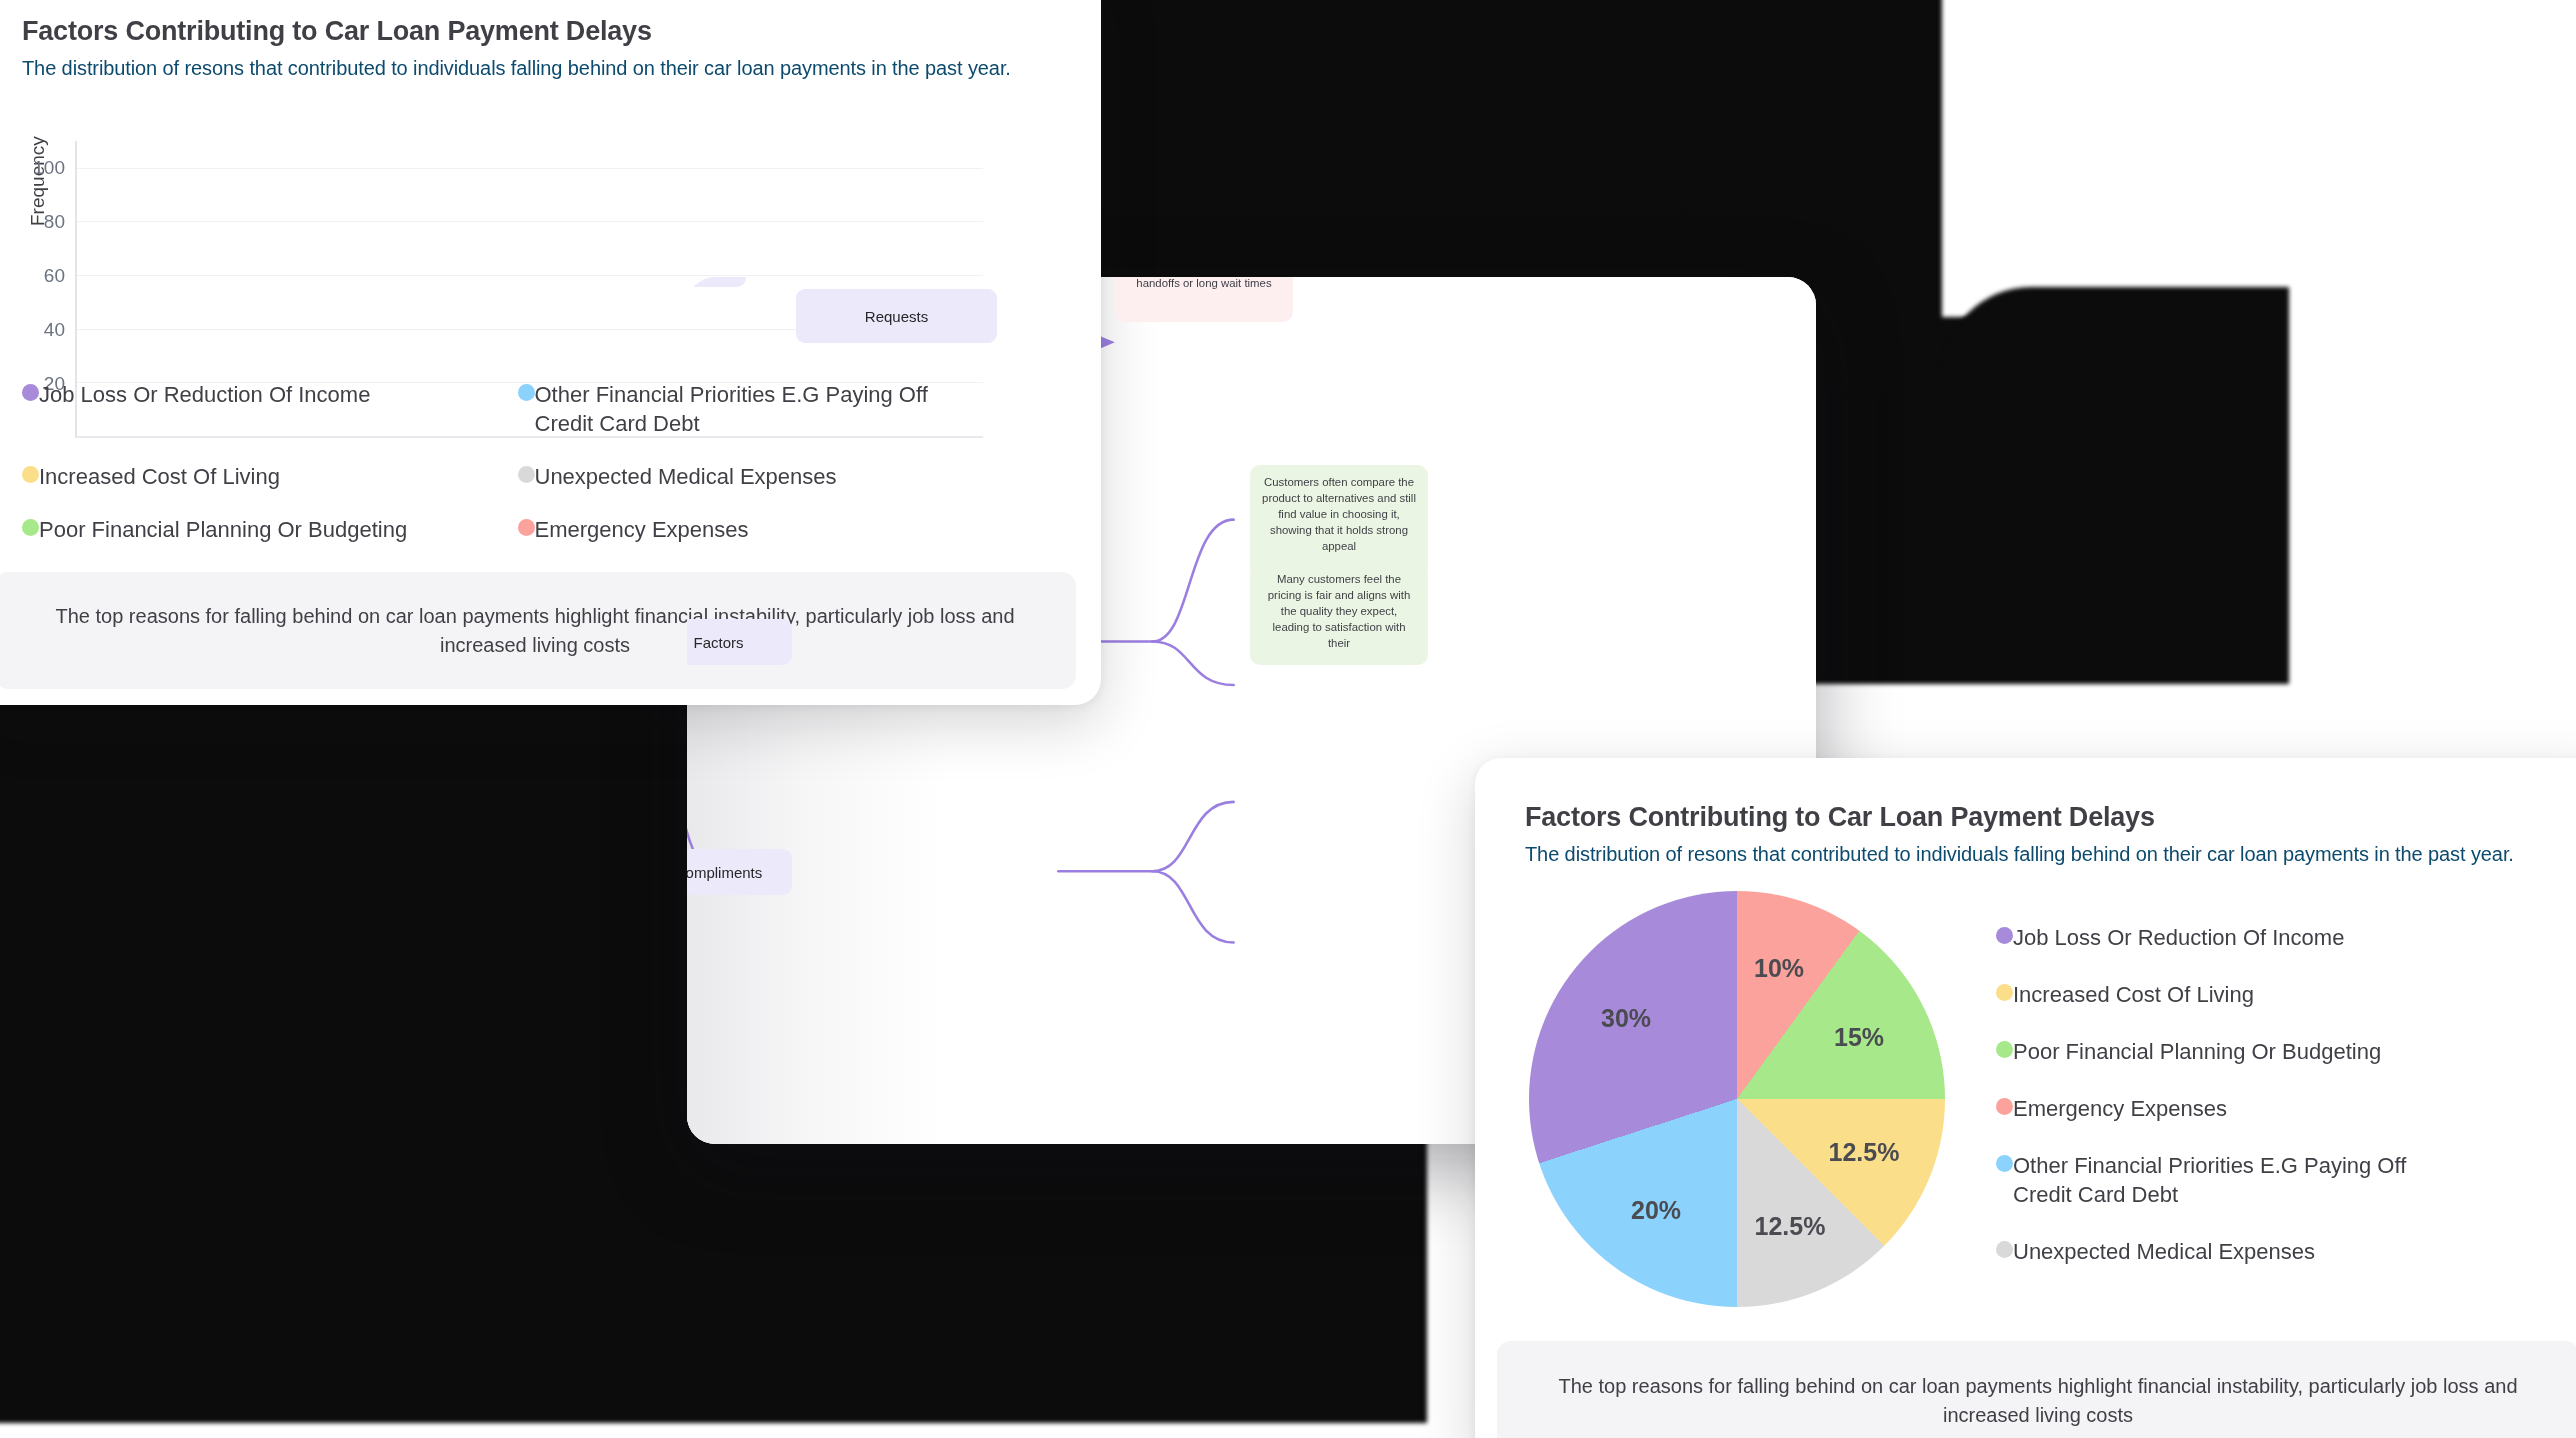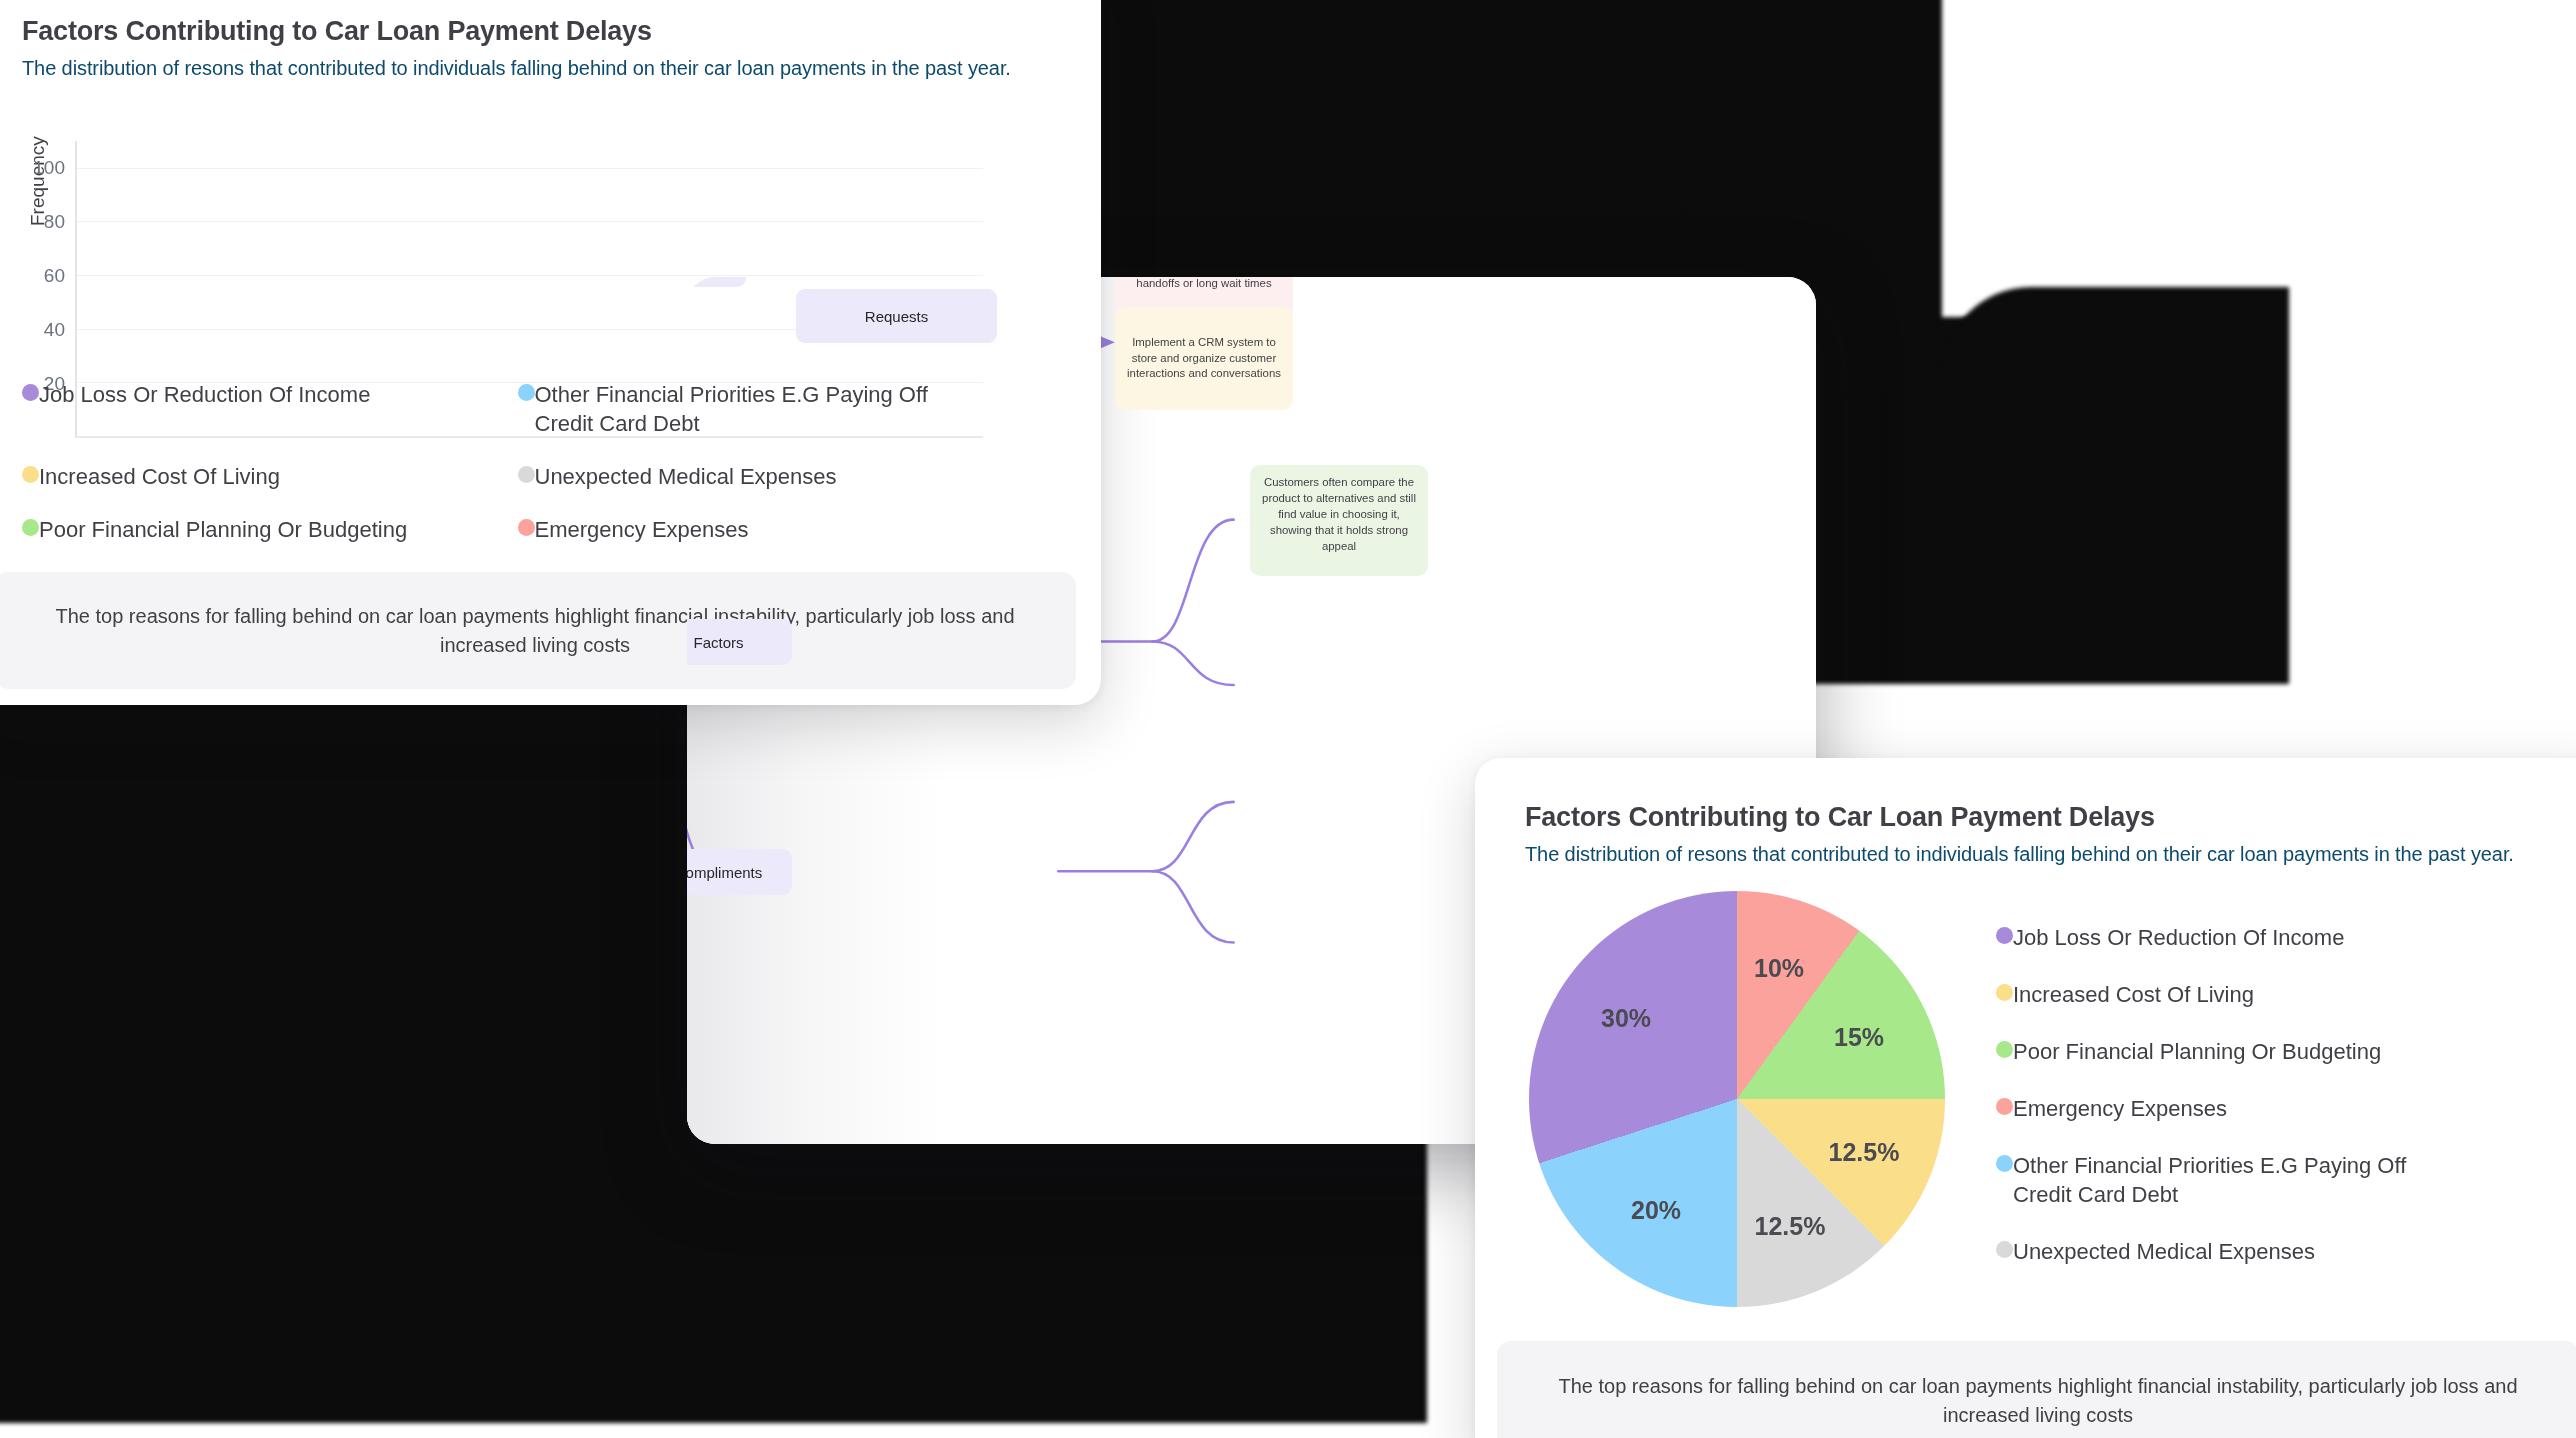--- a/index.html
+++ b/index.html
@@ -165,24 +165,24 @@
   <div class="node" style="left:-119px;top:-32px;width:178px;height:42px;">User Experience</div>
 
   <div class="node" style="left:109px;top:12px;width:201px;height:54px;">Requests</div>
 
   <div class="node" style="left:-42px;top:342px;width:147px;height:46px;">Factors</div>
 
   <div class="node" style="left:-42px;top:572px;width:147px;height:46px;">Compliments</div>
 
   <div class="leaf pink" style="left:428px;top:-79px;width:154px;height:104px;">Slow or unresponsive customer support, especially when dealing with multiple handoffs or long wait times</div>
 
-  <div class="leaf cream" style="left:428px;top:30px;width:154px;height:83px;">Implement a CRM system to store and organize customer interactions and conversations</div>
 
   <div class="leaf green" style="left:563px;top:188px;width:154px;height:91px;align-items:flex-start;">Customers often compare the product to alternatives and still find value in choosing it, showing that it holds strong appeal</div>
 
+  <div class="leaf green" style="left:563px;top:285px;width:154px;height:83px;align-items:flex-start;">Many customers feel the pricing is fair and aligns with the quality they expect, leading to satisfaction with their</div>
 </div>
 
 <div class="card" id="bar-card">
   <div class="pad">
     <div class="card-title">Factors Contributing to Car Loan Payment Delays</div>
     <div class="card-sub">The distribution of resons that contributed to individuals falling behind on their car loan payments in the past year.</div>
   </div>
 
   <div class="plot-wrap">
     <div class="ylab">Frequency</div>

